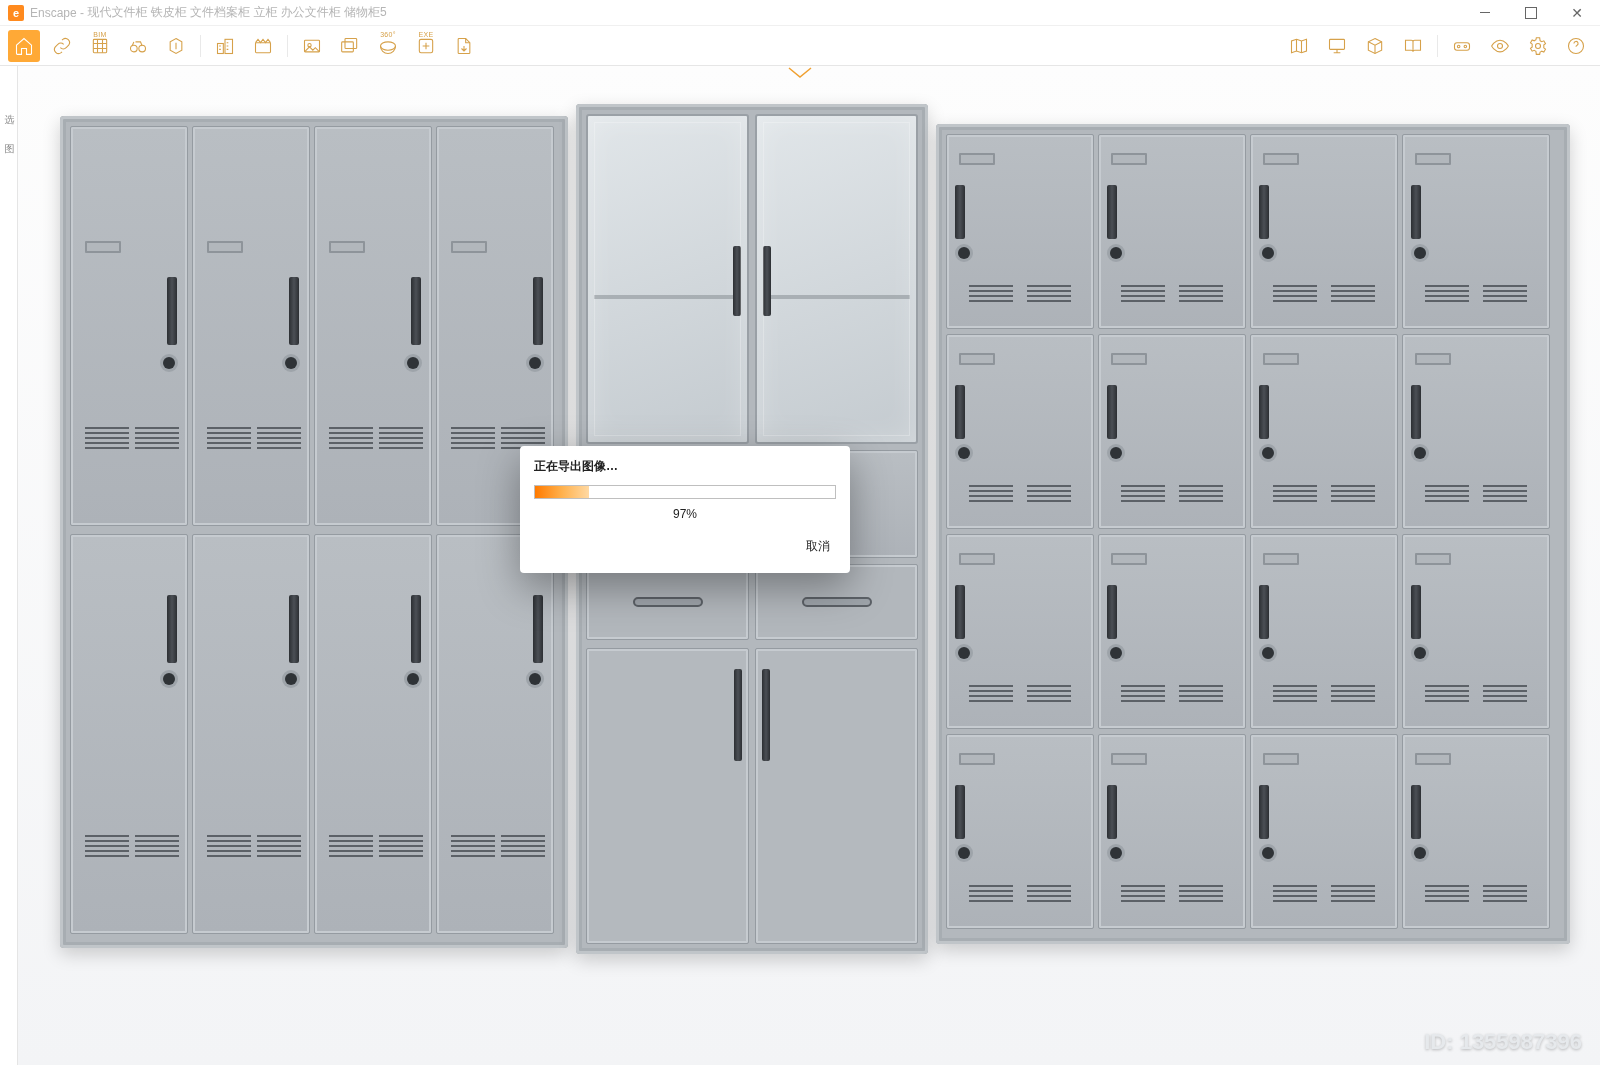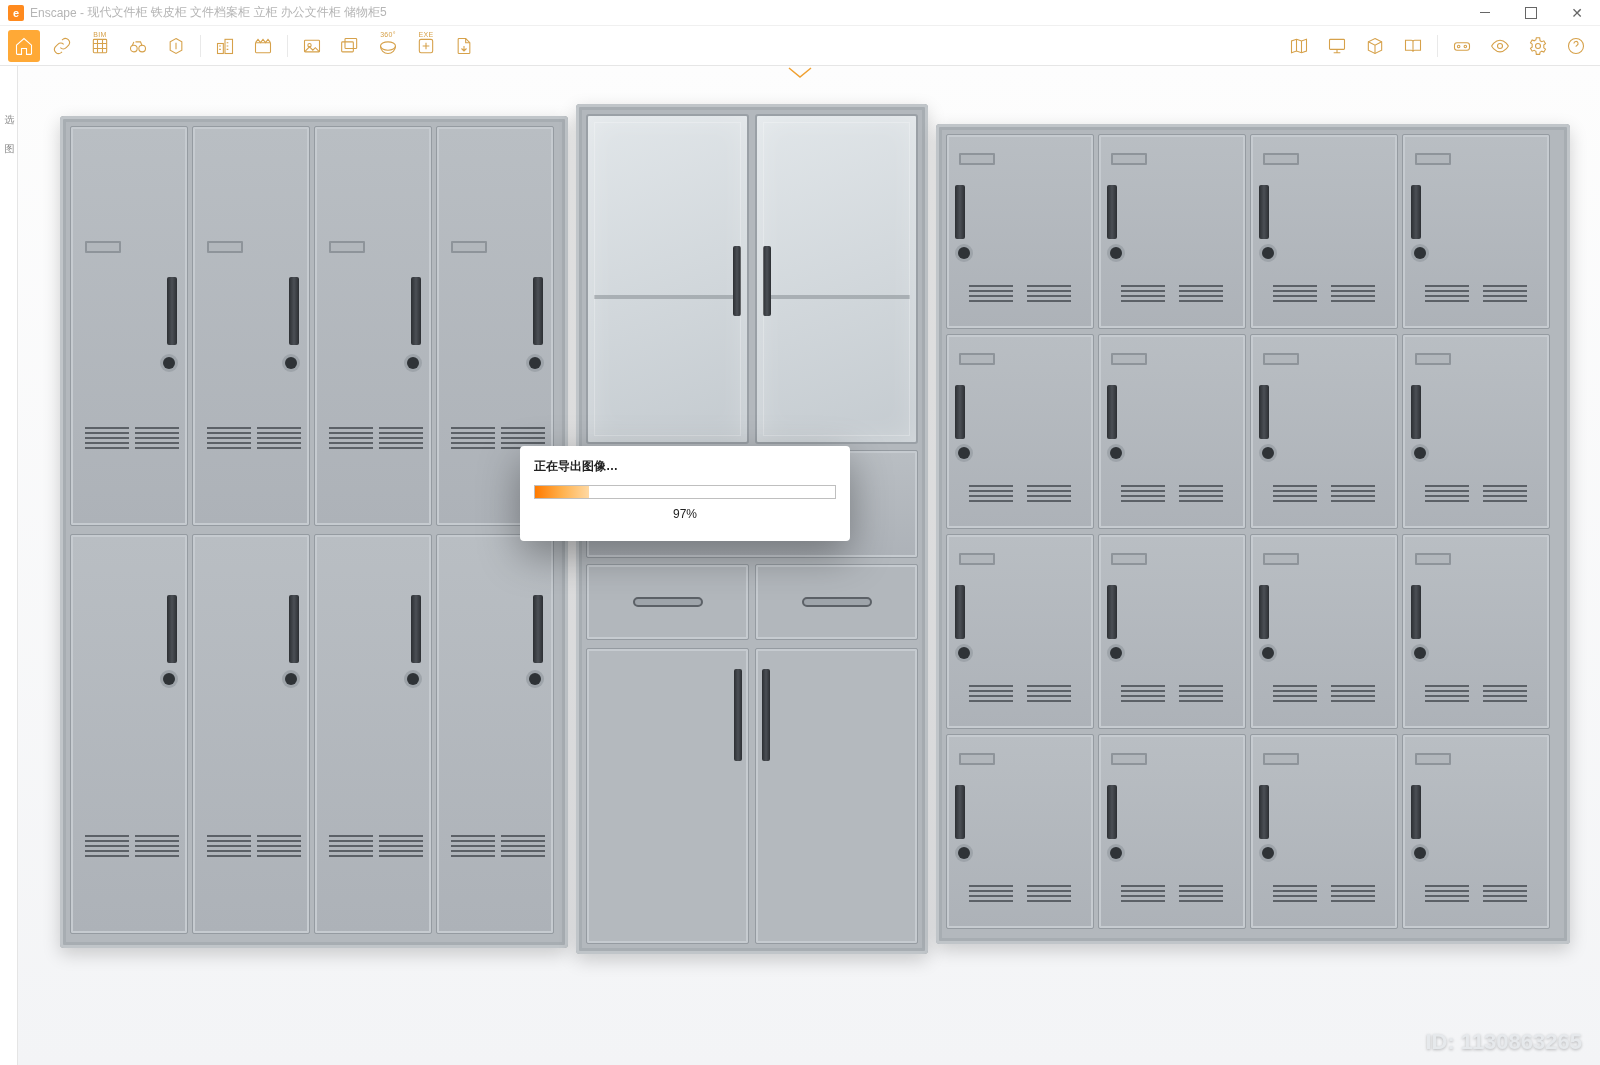--- a/index.html
+++ b/index.html
@@ -56,21 +56,21 @@
   .lower-doors { position:absolute; left:10px; right:10px; top:544px; bottom:10px; display:flex; gap:6px; }
   .lower-door { flex:1; background:#b4b9be; border:1px solid #959ba1; border-radius:2px; box-shadow:inset 0 0 0 2px #c6cbd0; position:relative; }
   .lower-door .lh { position:absolute; width:8px; height:92px; top:20px; background:linear-gradient(90deg,#2c2f33,#4b4f55,#2c2f33); border-radius:2px; }
 
   
   .id-tag { position:absolute; right:18px; bottom:10px; text-align:right; color:#e6e9ec; font-weight:600; text-shadow:0 1px 3px rgba(0,0,0,.25); }
   .id-tag .zh { font-size:40px; letter-spacing:2px; }
   .id-tag .num { font-size:22px; }
 
   
-  .dialog { position:absolute; left:520px; top:380px; width:330px; background:#fff; border-radius:4px; box-shadow:0 14px 40px rgba(0,0,0,.35); padding:12px 14px 6px 14px; font-size:12px; color:#222; }
+  .dialog { position:absolute; left:520px; top:380px; width:330px; background:#fff; border-radius:4px; box-shadow:0 14px 40px rgba(0,0,0,.35); padding:12px 14px 15px 14px; font-size:12px; color:#222; }
   .dialog .dlg-title { font-weight:600; margin-bottom:10px; }
   .pbar-wrap { width:100%; height:14px; border:1px solid #bfbfbf; background:#fff; position:relative; overflow:hidden; }
   .pbar-fill { position:absolute; left:0; top:0; bottom:0; background:linear-gradient(90deg,#ff7a00,#ffb14d,#ffd9a3); }
   .pbar-pct { text-align:center; margin:8px 0 14px 0; }
   .dlg-btns { text-align:right; }
   .dlg-cancel { display:inline-block; padding:3px 6px; cursor:pointer; }
 
   
   .ic { width:20px; height:20px; }
 </style>
@@ -692,24 +692,27 @@
         <div class="vents" style="left:80px;top:150px;">
           <span></span>
           <span></span>
           <span></span>
           <span></span>
         </div>
       </div>
   </div>
 
   <div class="id-tag">
-    <div class="num">ID: 1130863265</div>
+    <div class="num">ID: 1355987396</div>
   </div>
 
   <div class="dialog">
     <div class="dlg-title">正在导出图像…</div>
     <div class="pbar-wrap">
       <div class="pbar-fill" style="width:18%"></div>
     </div>
     <div class="pbar-pct">97%</div>
+    <div class="dlg-btns">
+      <span class="dlg-cancel">取消</span>
+    </div>
   </div>
 
 </div>
 
 </body></html>

